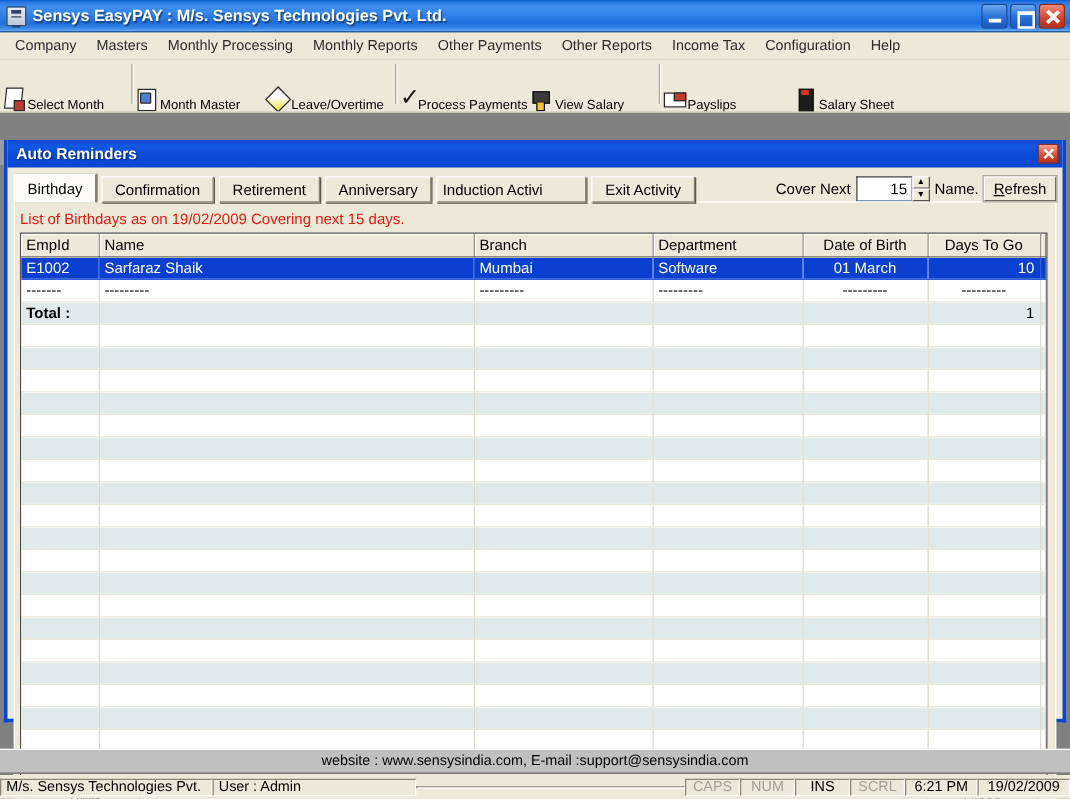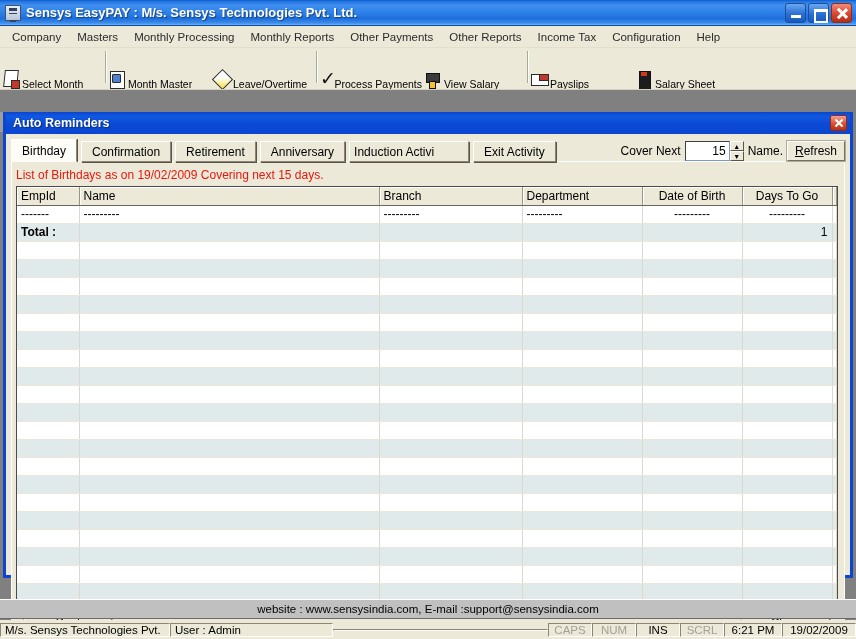--- a/index.html
+++ b/index.html
@@ -412,20 +412,29 @@
                   <th>EmpId</th>
                   <th>Name</th>
                   <th>Branch</th>
                   <th>Department</th>
                   <th class="c">Date of Birth</th>
                   <th class="c">Days To Go</th>
                   <th></th>
                 </tr>
               </thead>
               <tbody>
+                <tr class="sel">
+                  <td>E1002</td>
+                  <td>Sarfaraz  Shaik</td>
+                  <td>Mumbai</td>
+                  <td>Software</td>
+                  <td class="c">01 March</td>
+                  <td class="r">10</td>
+                  <td></td>
+                </tr>
                 <tr class="odd">
                   <td>-------</td>
                   <td>---------</td>
                   <td>---------</td>
                   <td>---------</td>
                   <td class="c">---------</td>
                   <td class="c">---------</td>
                   <td></td>
                 </tr>
                 <tr class="even">

